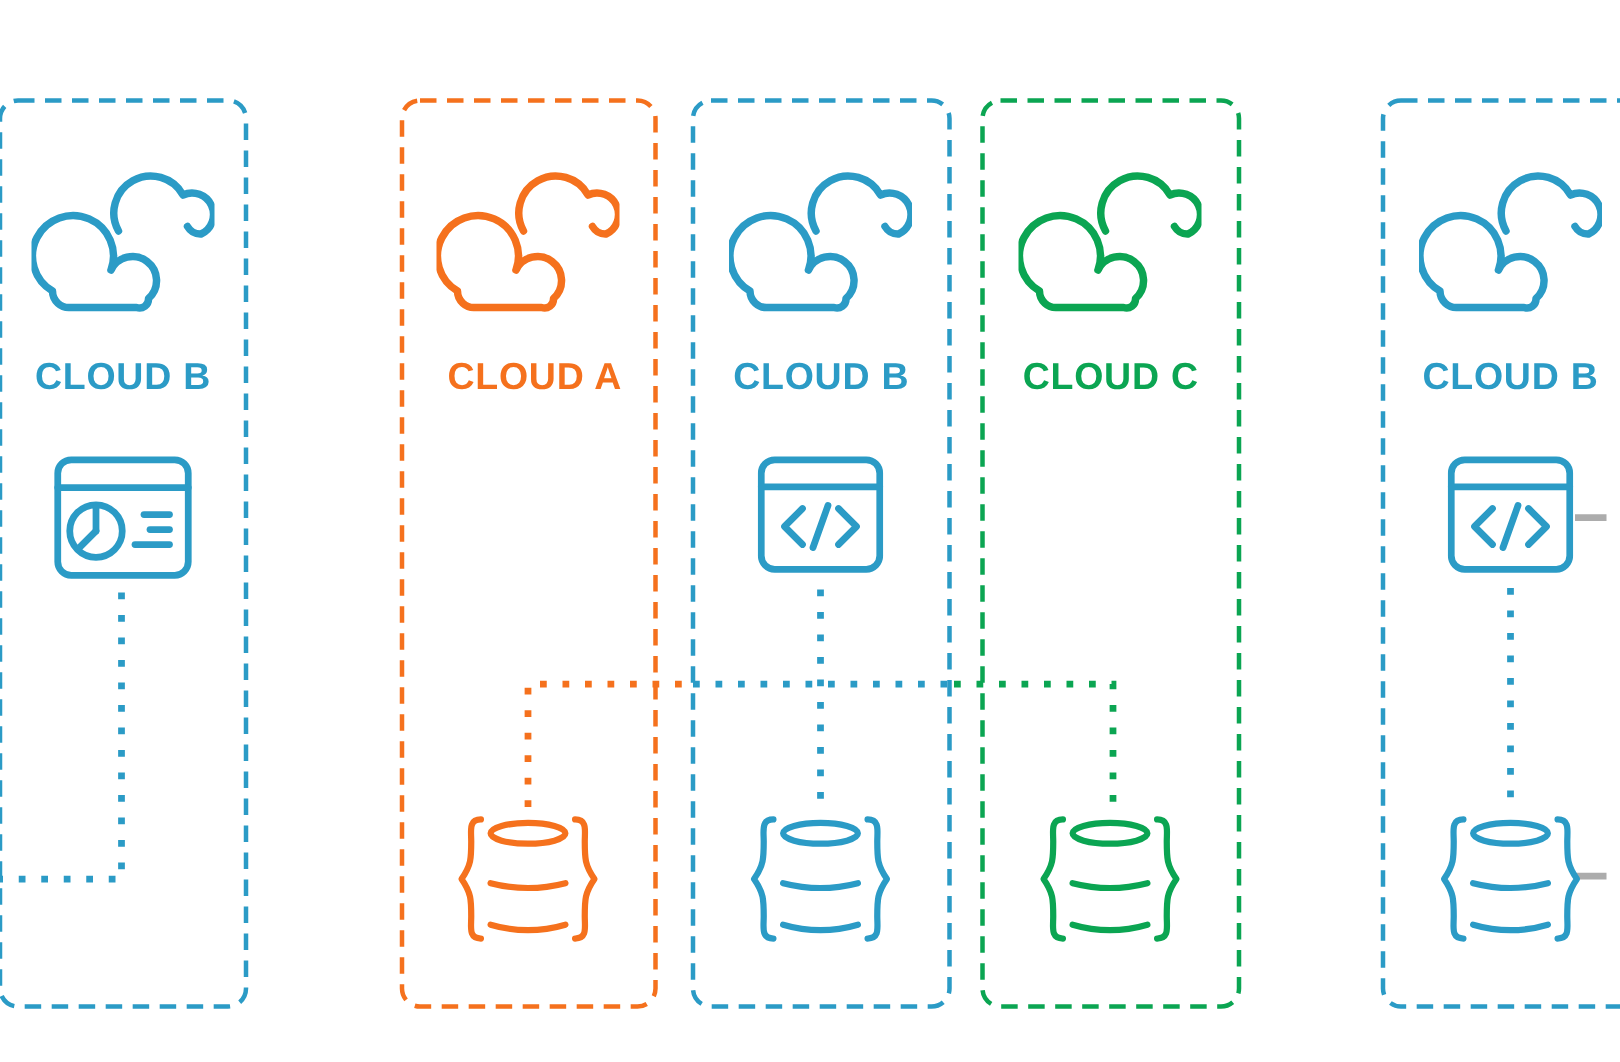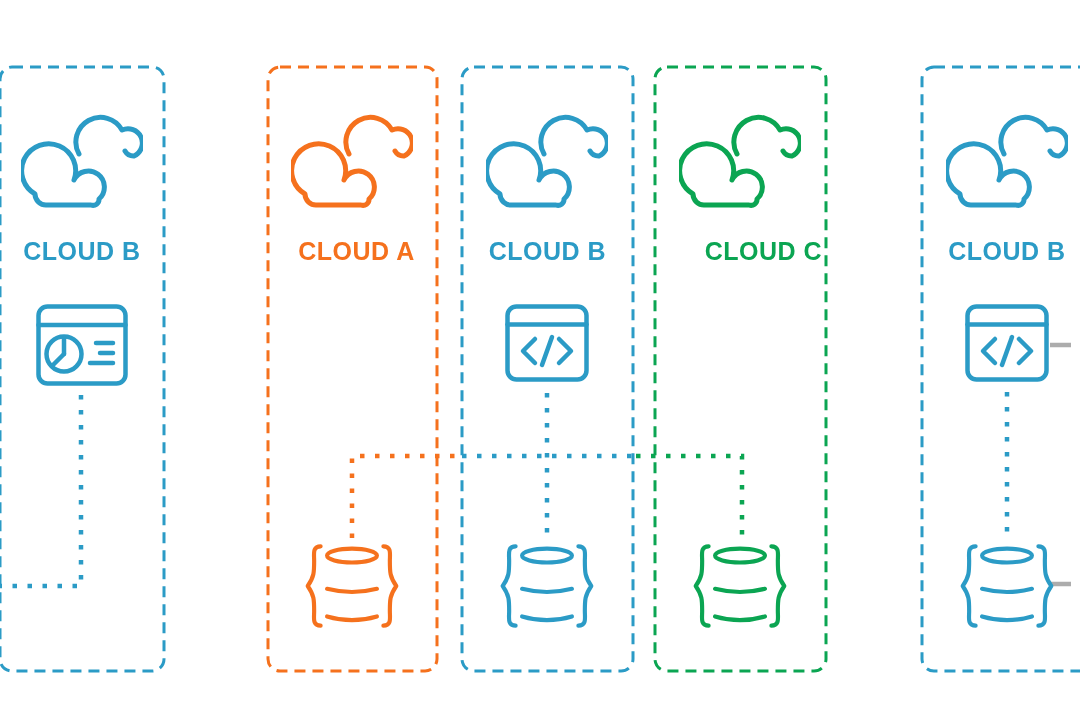--- a/index.html
+++ b/index.html
@@ -101,21 +101,21 @@
       <path fill="none" d="M25 49 Q52 56 79 49"></path>
       <path fill="none" d="M25 79 Q52 87 79 79"></path>
     </svg>
   </div>
 
   <div>
     <svg class="icon tg" style="left:679px;top:110px" width="122" height="102" viewBox="0 0 122 102">
       <path fill="none" d="M58 44 A24 24 0 0 1 101 20 A14 14 0 1 1 113 46 A10 10 0 0 1 104 41"></path>
       <path fill="#fff" d="M53 70 A16 16 0 1 1 78 89 A6 6 0 0 1 70 95 L26 95 A11 11 0 0 1 14 84 A27 27 0 1 1 53 70"></path>
     </svg>
-    <div class="label tg" style="left:678px;width:171px">CLOUD C</div>
+    <div class="label tg" style="left:655px;width:171px">CLOUD C</div>
     <svg class="icon dbicon tg" style="left:692px;top:542px" width="96" height="88" viewBox="0 0 104 92">
       <path fill="none" d="M18 3 C9 3 11 11 11 19 C11 31 11 36 4 46 C11 56 11 61 11 73 C11 81 9 89 18 89"></path>
       <path fill="none" d="M86 3 C95 3 93 11 93 19 C93 31 93 36 100 46 C93 56 93 61 93 73 C93 81 95 89 86 89"></path>
       <ellipse cx="52" cy="13" rx="27" ry="7.5" fill="none"></ellipse>
       <path fill="none" d="M25 49 Q52 56 79 49"></path>
       <path fill="none" d="M25 79 Q52 87 79 79"></path>
     </svg>
   </div>
 
   <div>

